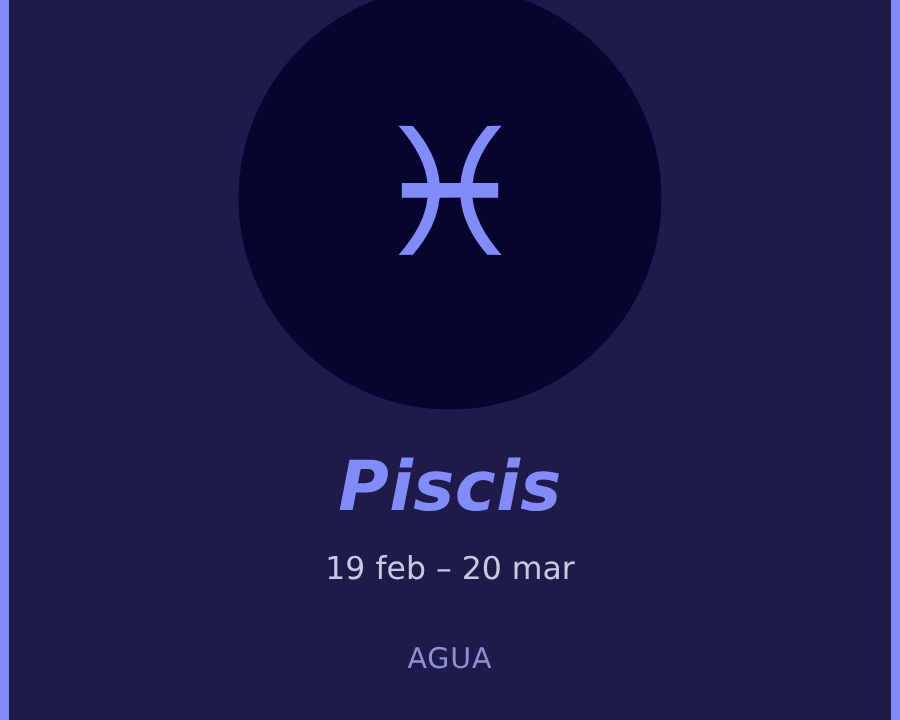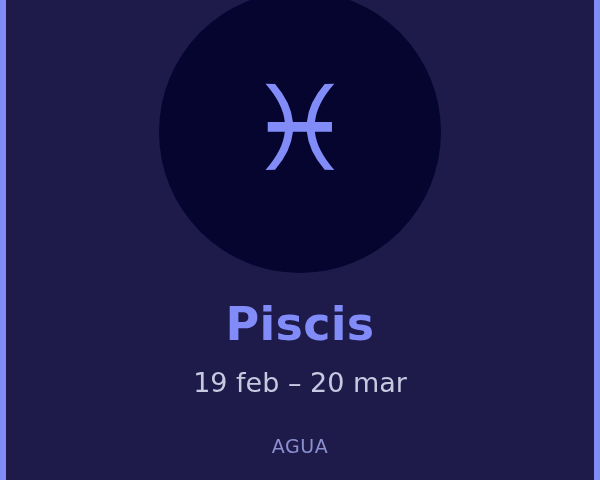--- a/index.html
+++ b/index.html
@@ -74,27 +74,28 @@
     text-align: center;
   }
 
   .sign-name {
     margin: 0;
     color: #818cf8;
     font-size: 46px;
     font-weight: bold;
     line-height: 1.05;
     letter-spacing: 0.3px;
+    font-style: italic;
   }
 
   .sign-dates {
     margin: 0;
     padding-top: 20px;
     color: #c7c9e0;
-    font-size: 27px;
+    font-size: 21px;
     font-weight: normal;
     line-height: 1.1;
   }
 
   .sign-element {
     margin: 12px;
     padding-top: 26px;
     color: #8b90d0;
     font-size: 19px;
     font-weight: normal;

